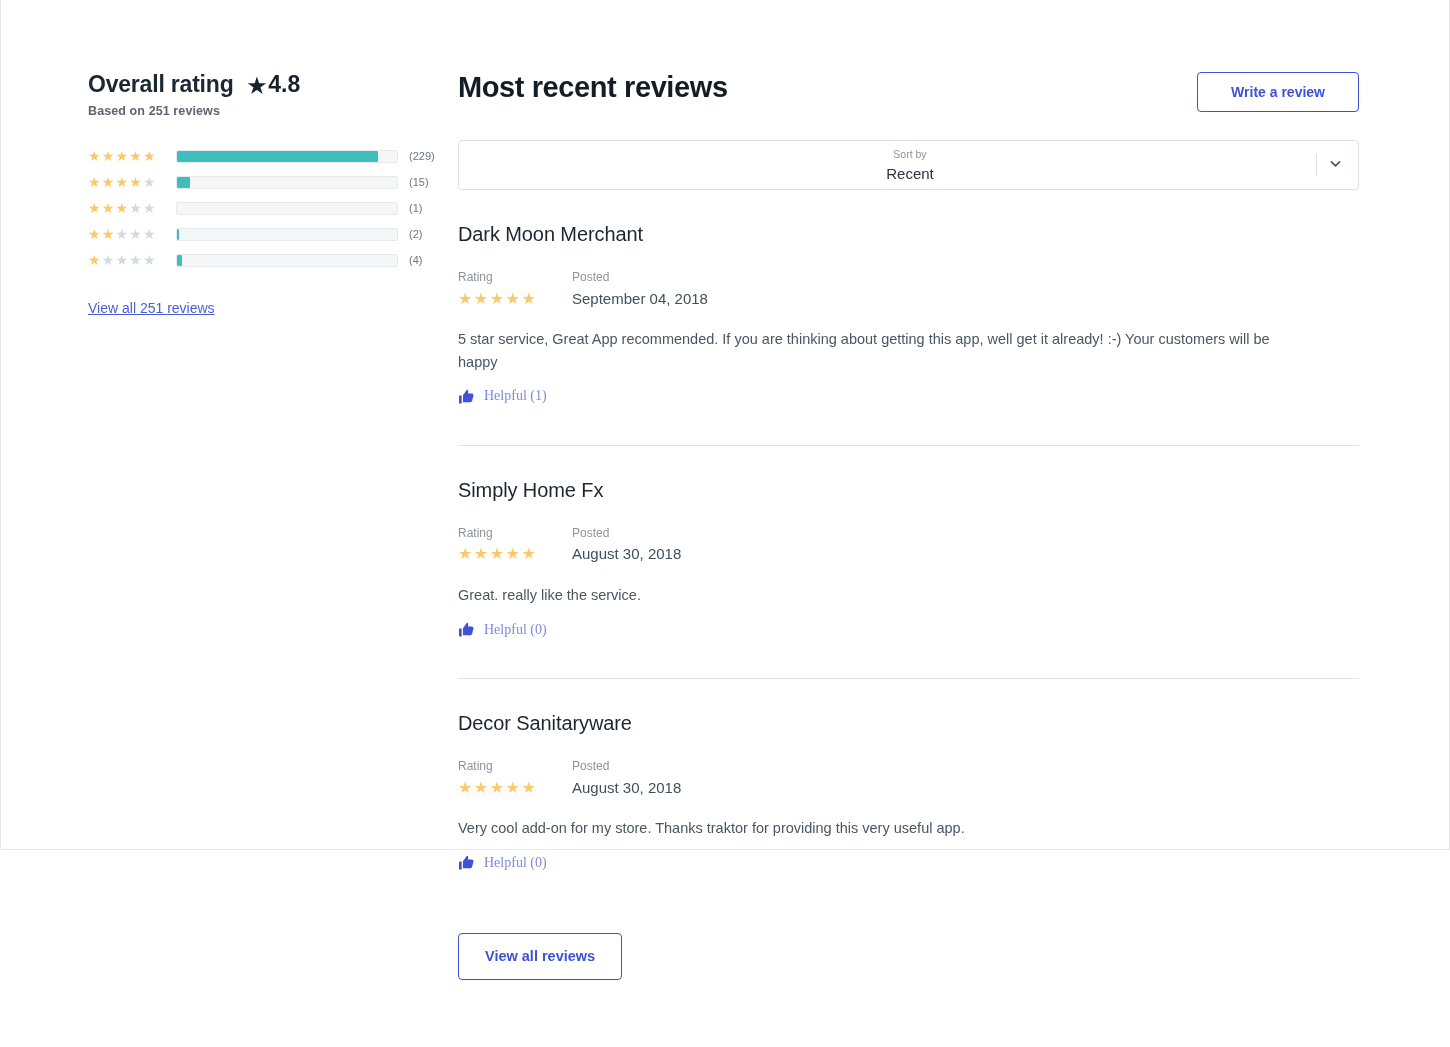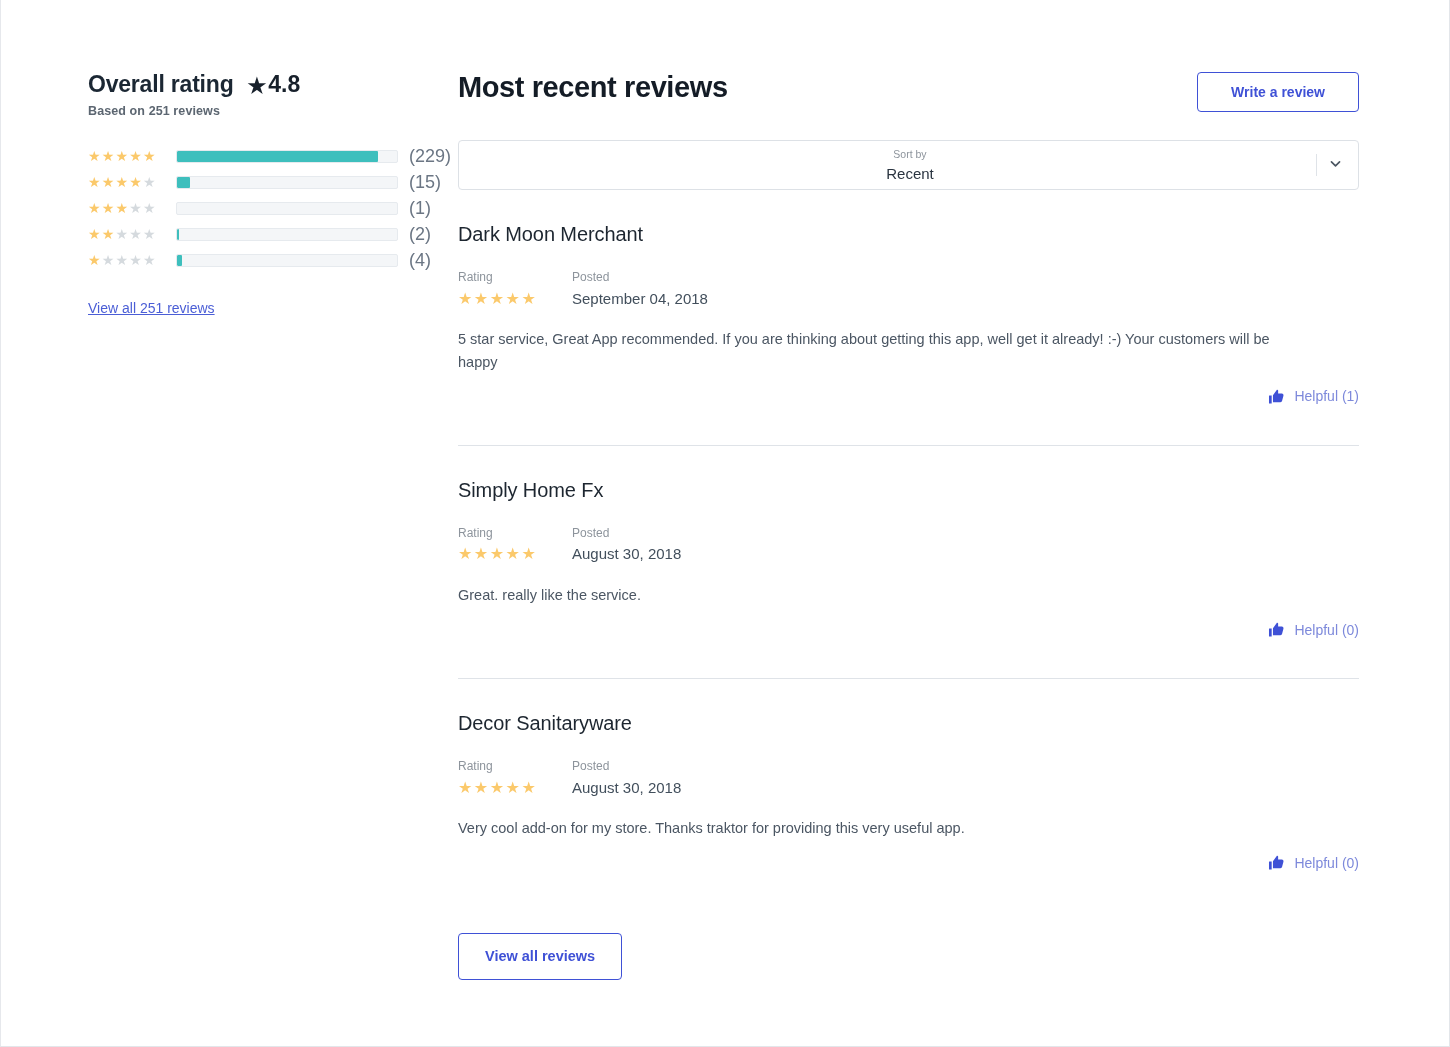--- a/index.html
+++ b/index.html
@@ -12,21 +12,21 @@
     background: #ffffff;
     font-family: "Liberation Sans", sans-serif;
     color: #212b36;
     -webkit-font-smoothing: antialiased;
     overflow: hidden;
   }
 
   .page {
     position: relative;
     width: 1450px;
-    height: 1047px;
+    height: 850px;
     box-sizing: border-box;
     border-left: 1px solid #e6e8ec;
     border-right: 1px solid #e3e6ea;
     border-bottom: 1px solid #e3e6ea;
     background: #fff;
   }
 
   .layout {
     display: flex;
     align-items: flex-start;
@@ -107,21 +107,21 @@
     overflow: hidden;
   }
   .fill {
     position: absolute;
     left: 0; top: 0; bottom: 0;
     background: #3ebfbd;
     border-radius: 1px;
   }
   .count {
     margin-left: 11px;
-    font-size: 18px;
+    font-size: 11px;
     color: #6b7684;
   }
 
   .view-all-link {
     display: inline-block;
     margin-top: 27px;
     font-size: 14px;
     color: #4b5ed6;
     text-decoration: underline;
     cursor: pointer;
@@ -247,22 +247,22 @@
   }
   .review-body {
     margin-top: 20px;
     font-size: 14.5px;
     line-height: 1.55;
     color: #4b5663;
     max-width: 838px;
   }
   .helpful-row {
     display: flex;
-    justify-content: flex-end;
     margin-top: 10px;
+    font-family: Liberation Serif, serif;
   }
   .helpful {
     display: inline-flex;
     align-items: center;
     gap: 9px;
     font-size: 14px;
     color: #7d89db;
     cursor: pointer;
     line-height: 1;
   }

